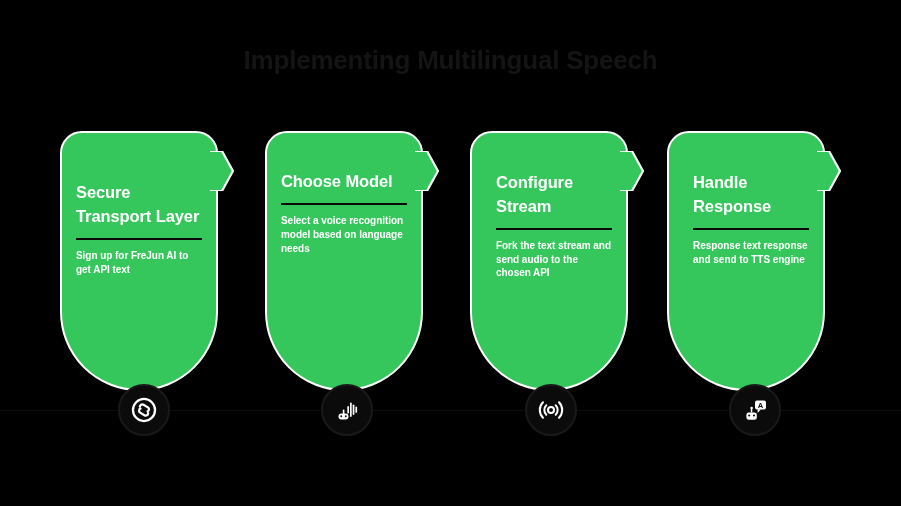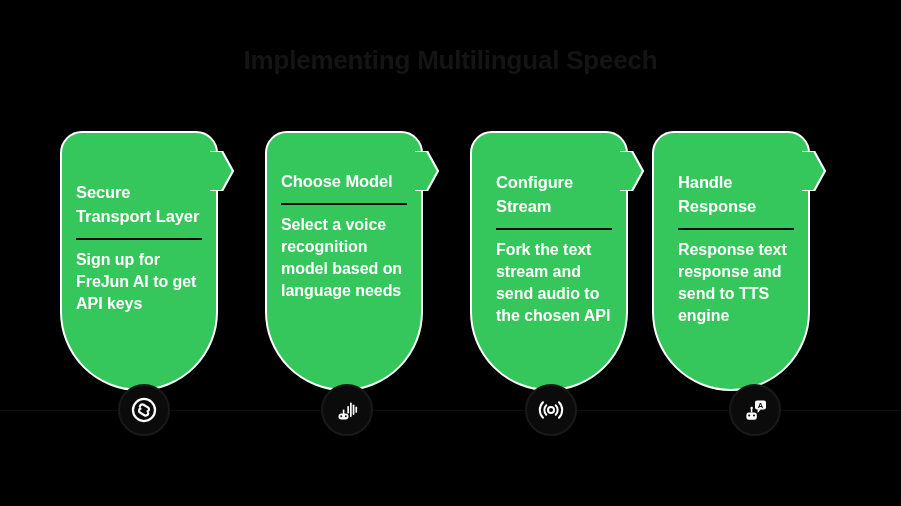--- a/index.html
+++ b/index.html
@@ -49,21 +49,21 @@
   .card {
     position: absolute;
     top: 0;
     width: 158px;
     height: 260px;
   }
 
   .card.c0 { left: 0px; }
   .card.c1 { left: 205px; }
   .card.c2 { left: 410px; }
-  .card.c3 { left: 592px; padding-left: 28px; }
+  .card.c3 { left: 607px; padding-left: 28px; }
 
   .card-shape {
     position: absolute;
     left: 0;
     top: 0;
     width: 180px;
     height: 260px;
     overflow: visible;
   }
 
@@ -113,21 +113,21 @@
 
   .card-rule {
     height: 2px;
     background: #0a0a0a;
     margin: 9px 0 9px 0;
     width: 100%;
   }
 
   .card-desc {
     color: #ffffff;
-    font-size: 16px;
+    font-size: 10px;
     font-weight: bold;
     line-height: 1.38;
     letter-spacing: -0.05px;
   }
 
   
   .card.c0 .card-content { padding-top: 50px; }
   .card.c1 .card-content { padding-top: 39px; }
   .card.c2 .card-content { padding-top: 40px; padding-left: 26px; }
   .card.c3 .card-content { padding-top: 40px; padding-left: 26px; }
@@ -179,21 +179,21 @@
         <div class="card-tab">
           <svg width="24" height="40" viewBox="0 0 24 40">
             <path d="M0,0 L12,0 L23,20 L12,40 L0,40 Z" fill="#35c75c" stroke="#ffffff" stroke-width="2.2" stroke-linejoin="round"></path>
             <rect x="-2" y="1" width="6" height="38" fill="#35c75c"></rect>
           </svg>
         </div>
       </div>
       <div class="card-content">
         <div class="card-title">Secure Transport Layer</div>
         <div class="card-rule"></div>
-        <div class="card-desc">Sign up for FreJun AI to get API keys</div>
+        <div class="card-desc">Sign up for FreJun AI to get API text</div>
       </div>
     </div>
 
     <div class="card c1">
       <div class="card-shape">
         <div class="card-body"></div>
         <div class="card-tab">
           <svg width="24" height="40" viewBox="0 0 24 40">
             <path d="M0,0 L12,0 L23,20 L12,40 L0,40 Z" fill="#35c75c" stroke="#ffffff" stroke-width="2.2" stroke-linejoin="round"></path>
             <rect x="-2" y="1" width="6" height="38" fill="#35c75c"></rect>

